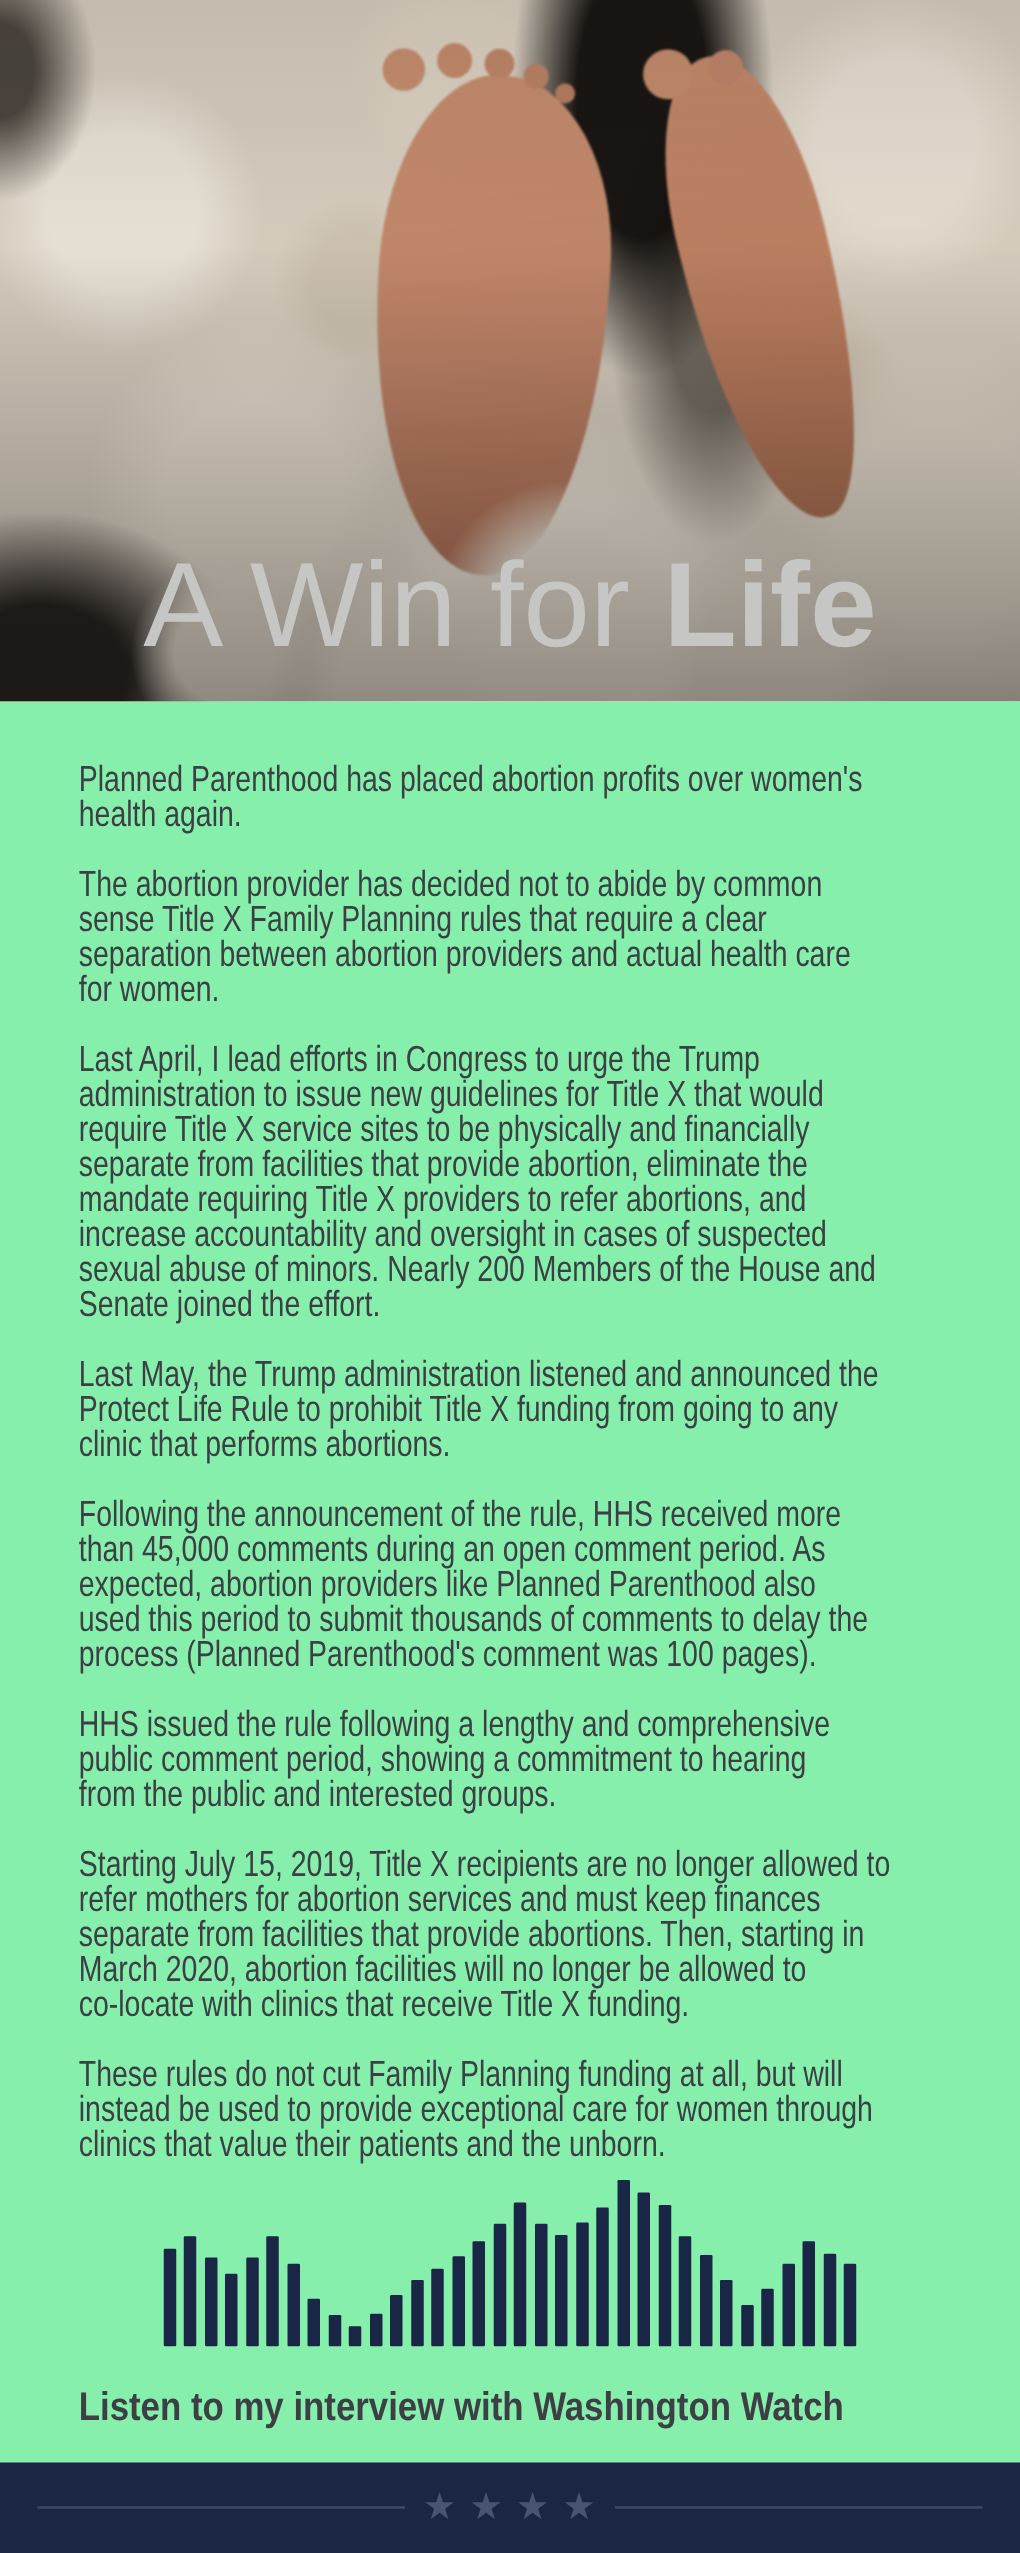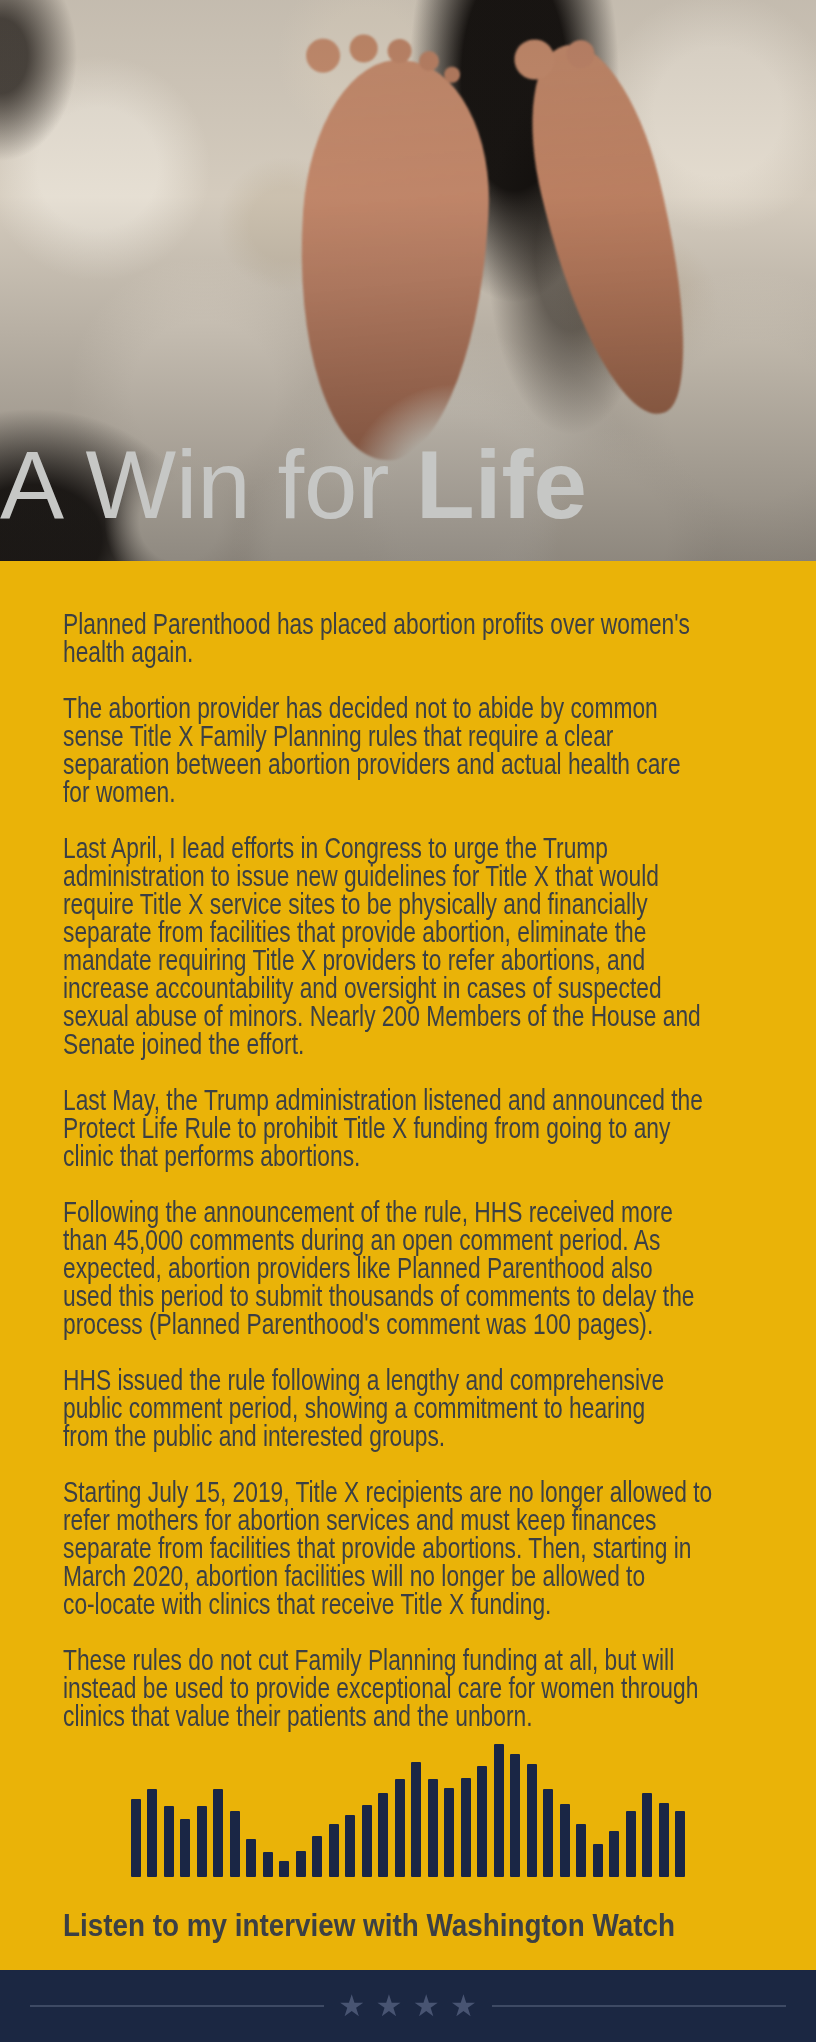--- a/index.html
+++ b/index.html
@@ -64,32 +64,32 @@
       radial-gradient(circle 120px at 40% 95%, #e9e1d3 0 45%, rgba(233,225,211,0) 78%),
       radial-gradient(circle 140px at 75% 90%, #e5dccd 0 40%, rgba(229,220,205,0) 75%),
       radial-gradient(circle 100px at 22% 85%, #e7dfd1 0 40%, rgba(231,223,209,0) 75%);
   }
   .hero-shade{
     position:absolute; inset:0;
     background:linear-gradient(180deg, rgba(20,16,14,0.10) 0%, rgba(20,16,14,0.02) 35%, rgba(22,19,17,0.42) 100%);
   }
   .hero-title{
     position:absolute; left:0; right:0; bottom:28px;
-    text-align:left; line-height:1;
+    text-align:center; line-height:1;
     font-size:96px; color:#c6c7c5; letter-spacing:0px;
     white-space:nowrap;
   }
   .hero-title .light{ font-weight:300; }
   .hero-title .bold{ font-weight:800; }
 
   
   .body-section{
     width:816px; height:1409px;
     padding:49px 63px 25px 63px;
-    background:#eab308;
+    background:#86efac;
     overflow:hidden;
   }
   .article p{
     font-size:29px; line-height:28px; color:#3c4044;
     white-space:pre; width:900px;
     transform:scaleX(0.785); transform-origin:0 0;
     margin:0 0 28px 0;
   }
   .article p:last-child{ margin-bottom:0; }
 

